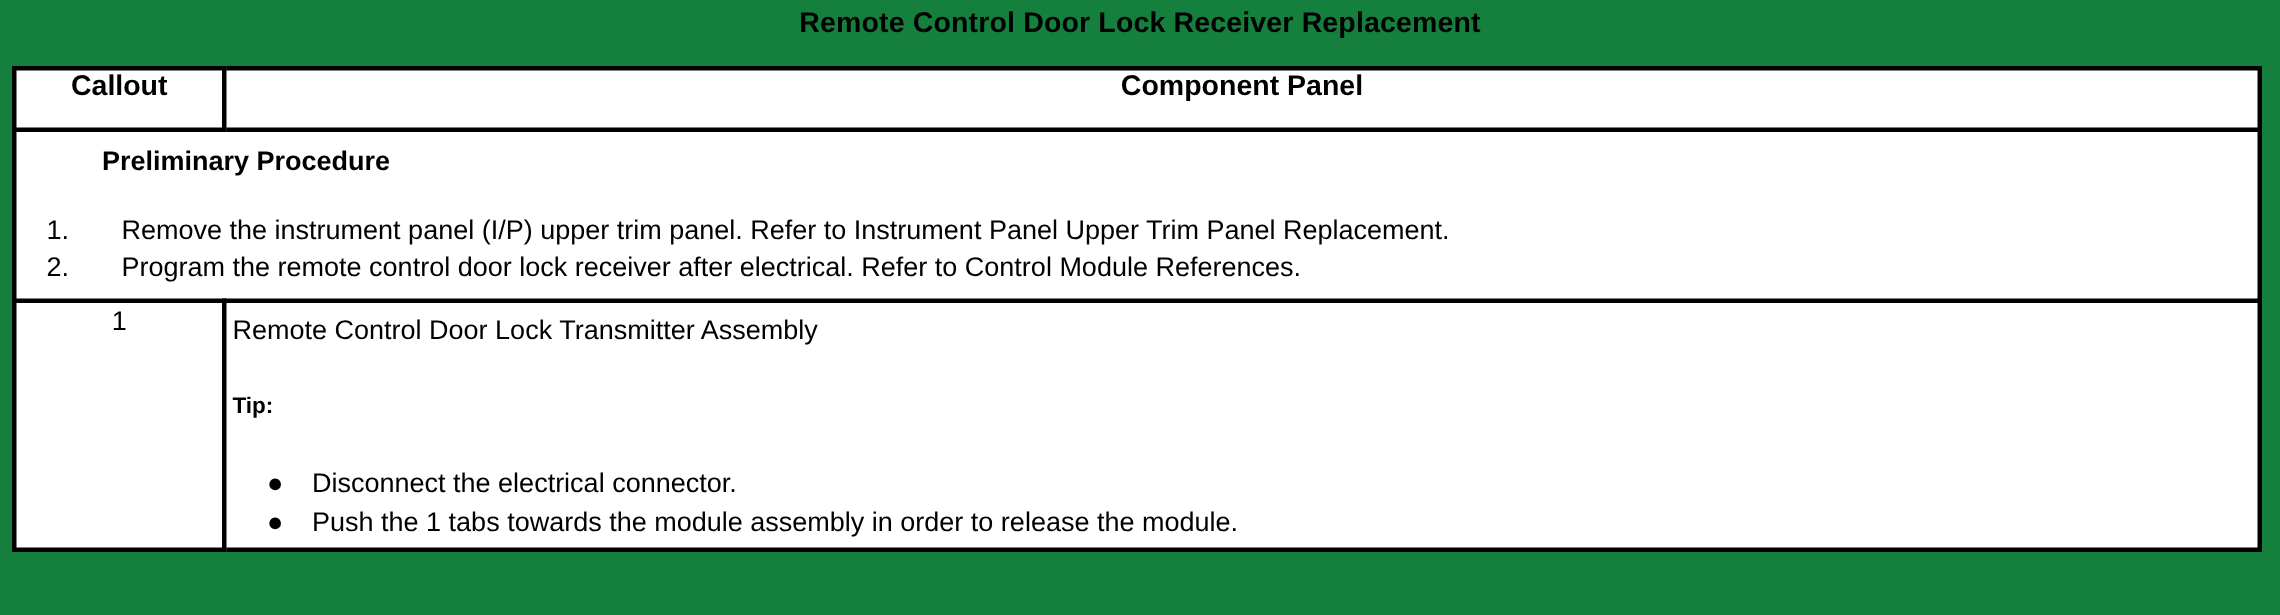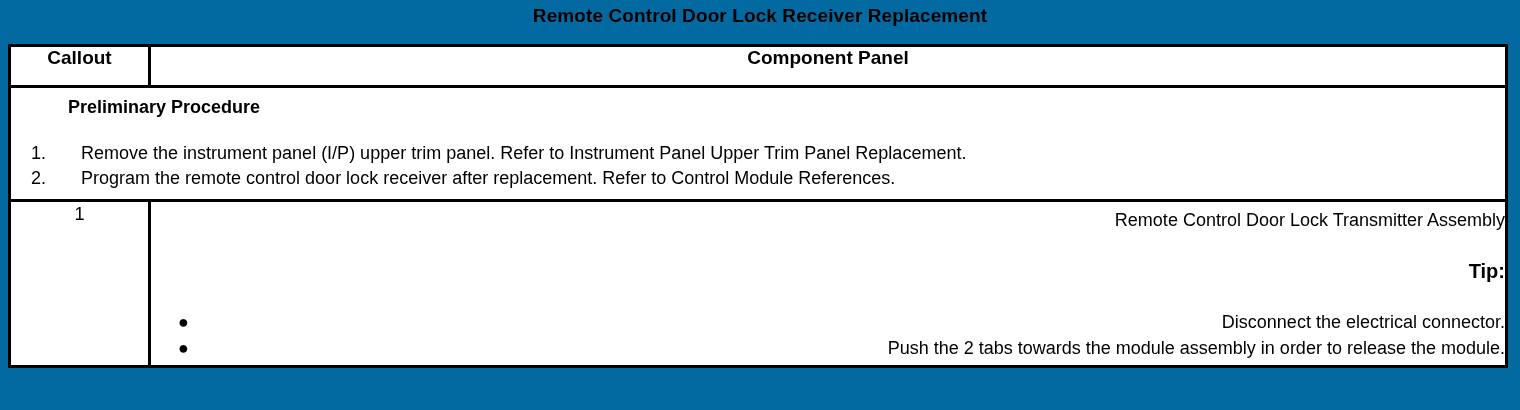--- a/index.html
+++ b/index.html
@@ -12,21 +12,21 @@
     height: 410px;
     font-family: "Liberation Sans", sans-serif;
     color: #000000;
     overflow: hidden;
   }
 
   .page {
     position: relative;
     width: 1520px;
     height: 410px;
-    background: #0369a1;
+    background: #15803d;
   }
 
   
   .doc-title {
     position: absolute;
     left: 0;
     top: 4px;
     width: 1520px;
     text-align: center;
     font-size: 19px;
@@ -104,30 +104,29 @@
     text-align: center;
     vertical-align: middle;
     font-size: 18px;
     line-height: 24px;
   }
   .component-cell {
     padding: 0;
   }
   .component-inner {
     padding: 6px 0 4px 4px;
-    text-align: right;
   }
   .component-name {
     font-size: 18px;
     line-height: 24px;
     margin: 0;
     white-space: nowrap;
   }
   .tip-label {
-    font-size: 20px;
+    font-size: 15px;
     font-weight: bold;
     line-height: 24px;
     margin: 27px 0 0 0;
   }
   ul.tip-list {
     list-style: none;
     margin: 26px 0 0 0;
     padding: 0;
   }
   ul.tip-list li {
@@ -167,41 +166,41 @@
         <td class="prelim-cell" colspan="2">
           <div class="prelim-inner">
             <div class="prelim-heading">Preliminary Procedure</div>
             <ol class="prelim-list">
               <li>
                 <span class="num">1.</span>
                 <span>Remove the instrument panel (I/P) upper trim panel. Refer to Instrument Panel Upper Trim Panel Replacement.</span>
               </li>
               <li>
                 <span class="num">2.</span>
-                <span>Program the remote control door lock receiver after replacement. Refer to Control Module References.</span>
+                <span>Program the remote control door lock receiver after electrical. Refer to Control Module References.</span>
               </li>
             </ol>
           </div>
         </td>
       </tr>
 
       <tr>
         <td class="callout-cell">1</td>
         <td class="component-cell">
           <div class="component-inner">
             <div class="component-name">Remote Control Door Lock Transmitter Assembly</div>
             <div class="tip-label">Tip:</div>
             <ul class="tip-list">
               <li>
                 <span class="bullet">●</span>
                 <span>Disconnect the electrical connector.</span>
               </li>
               <li>
                 <span class="bullet">●</span>
-                <span>Push the 2 tabs towards the module assembly in order to release the module.</span>
+                <span>Push the 1 tabs towards the module assembly in order to release the module.</span>
               </li>
             </ul>
           </div>
         </td>
       </tr>
     </tbody>
   </table>
 
 </div>
 

